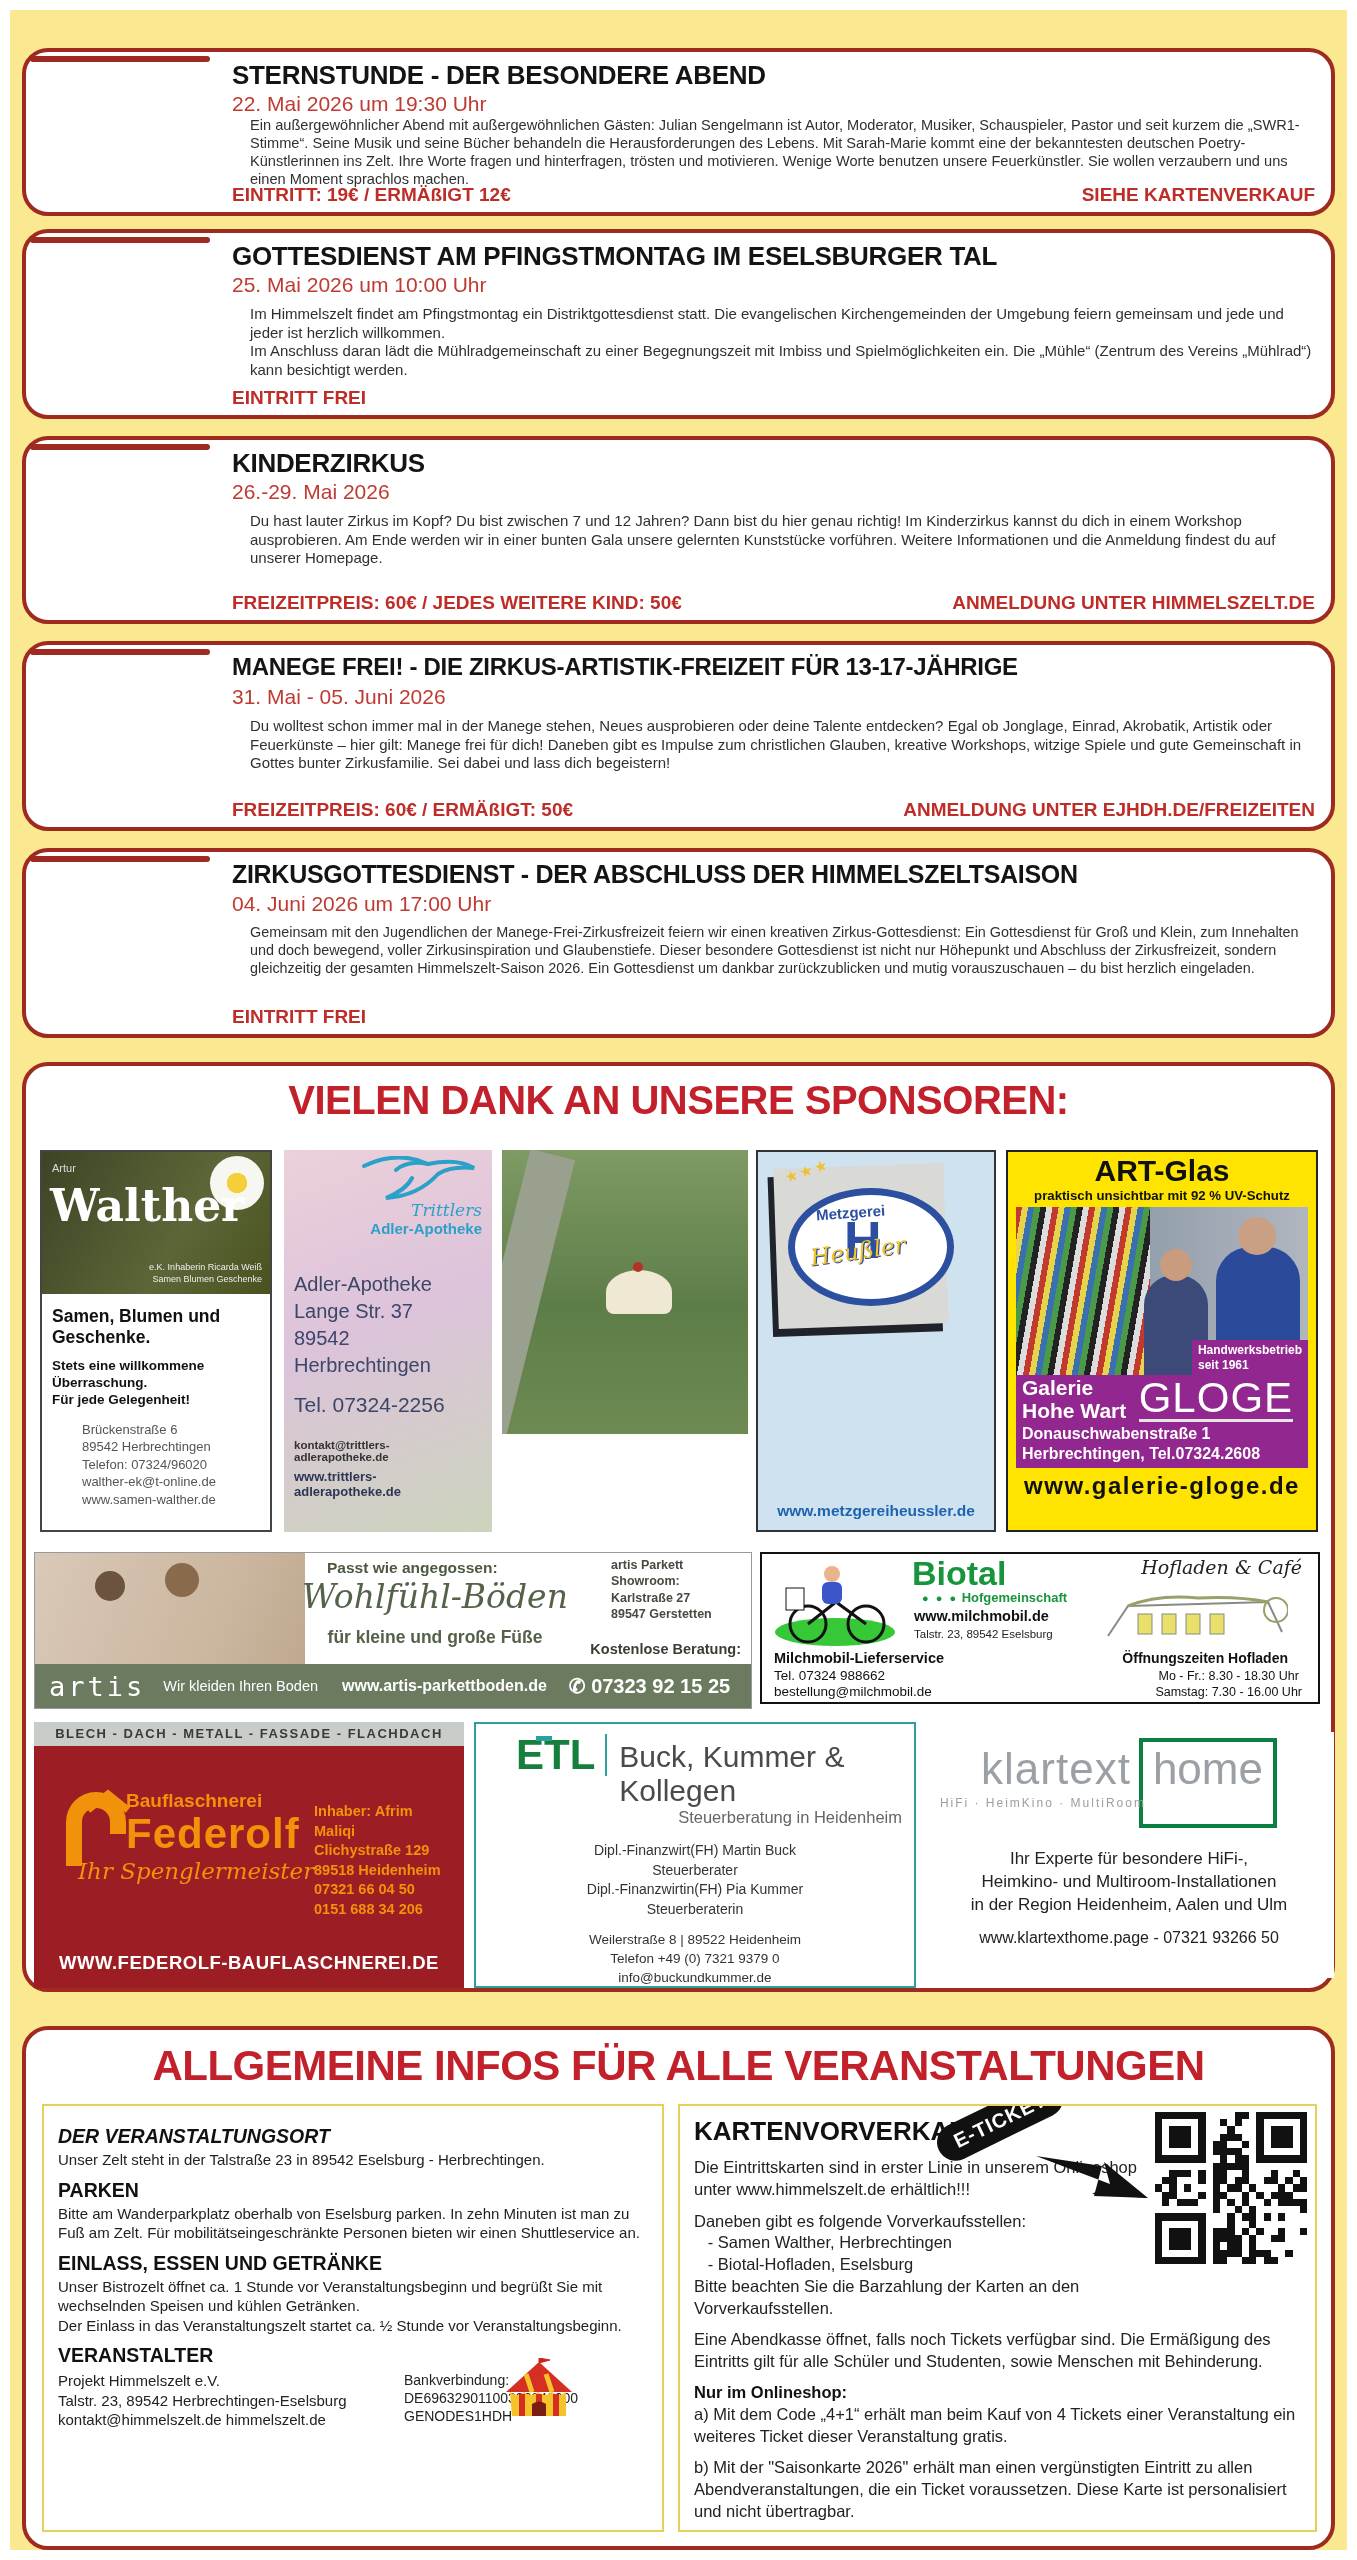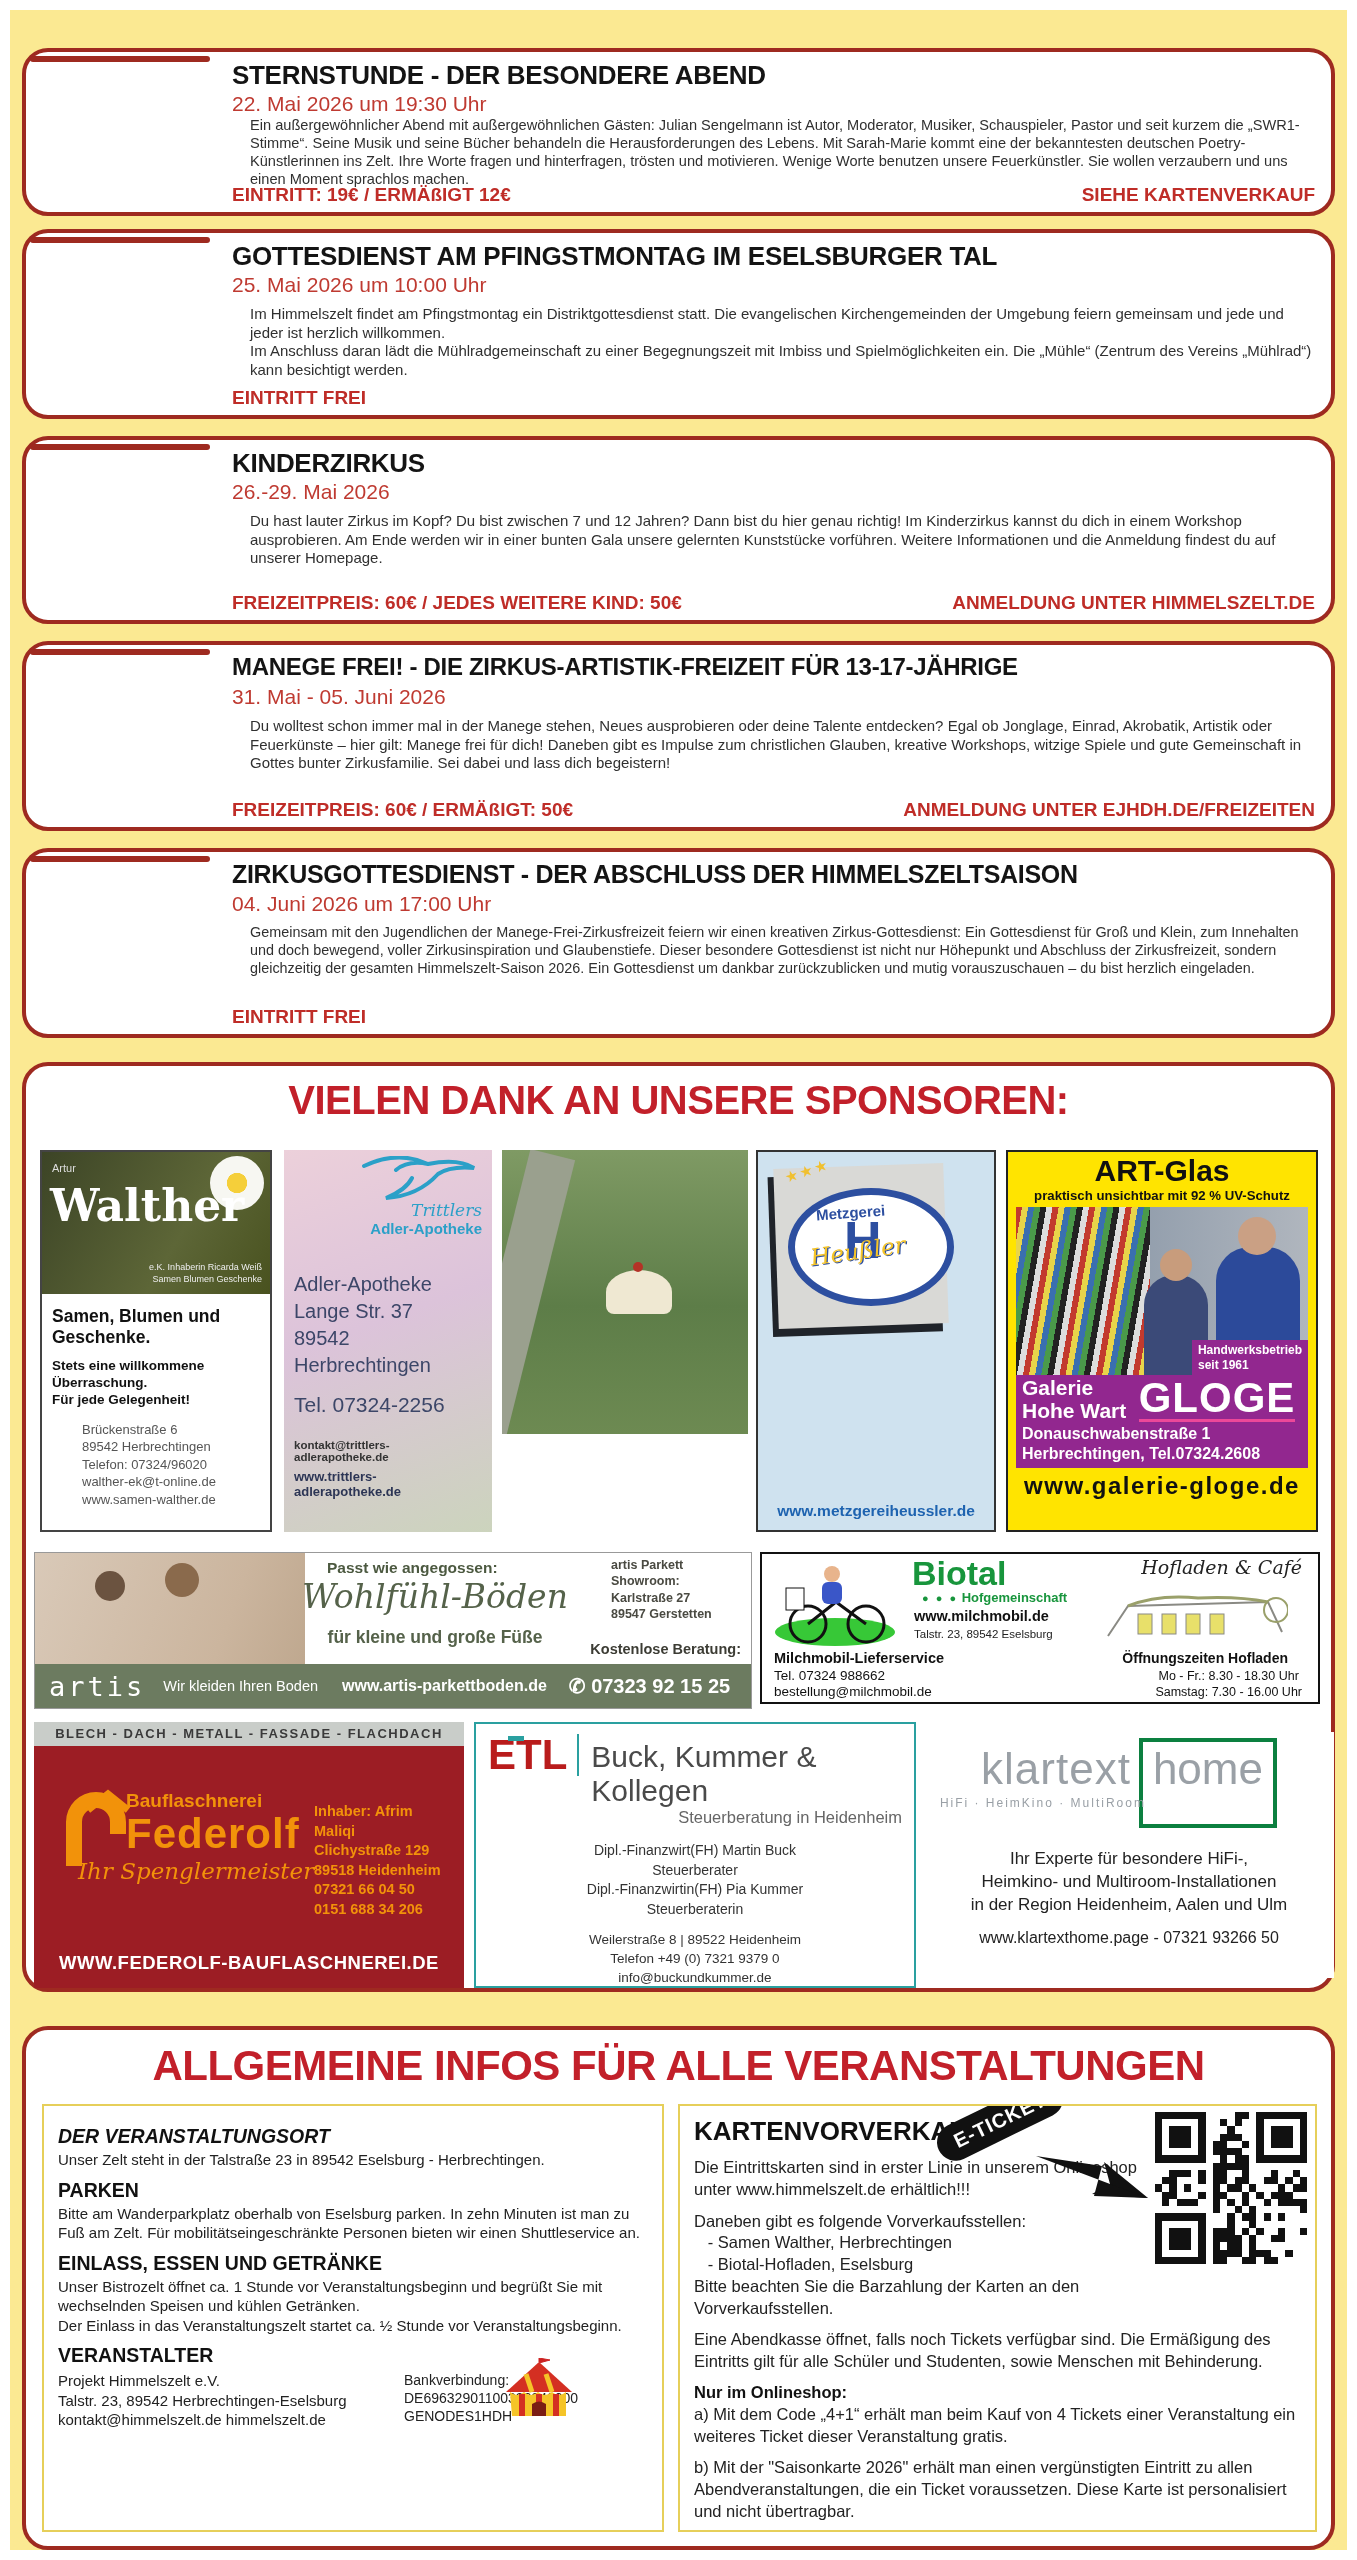--- a/index.html
+++ b/index.html
@@ -77,21 +77,21 @@
   .gloge-sub{text-align:center;font-size:13.2px;font-weight:bold;color:#111;margin-top:0;}
   .gloge-photo{position:relative;margin:4px 8px 0;height:168px;background:linear-gradient(90deg,#7d8da0,#b0b6be);}
   .gloge-frames{position:absolute;left:0;top:0;width:46%;height:100%;background:repeating-linear-gradient(100deg,#c23a2e 0 6px,#e8d44a 6px 12px,#3a6fb0 12px 18px,#4a9a4a 18px 24px,#222 24px 30px,#ddd 30px 36px);}
   .gloge-p1{position:absolute;left:44%;bottom:0;width:64px;height:100px;background:#3b4a78;border-radius:30px 30px 0 0;}
   .gloge-p1::after{content:"";position:absolute;left:16px;top:-26px;width:32px;height:32px;border-radius:50%;background:#c89c7c;}
   .gloge-p2{position:absolute;right:8px;bottom:0;width:84px;height:128px;background:#2c4a9a;border-radius:34px 34px 0 0;}
   .gloge-p2::after{content:"";position:absolute;left:22px;top:-30px;width:38px;height:38px;border-radius:50%;background:#caa084;}
   .gloge-badge{position:absolute;right:0;bottom:0;background:#92278f;color:#fff;font-size:12px;font-weight:bold;padding:3px 6px;line-height:1.2;}
   .gloge-band{background:#92278f;color:#fff;margin:0 8px;padding:2px 6px 4px;}
   .gloge-gal{display:inline-block;font-size:21px;font-weight:900;line-height:1.05;vertical-align:middle;}
-  .gloge-name{display:inline-block;font-size:42px;font-weight:700;letter-spacing:1px;border-bottom:3px solid #ec4899;margin-left:8px;vertical-align:middle;line-height:1;}
+  .gloge-name{display:inline-block;font-size:42px;font-weight:400;letter-spacing:1px;border-bottom:3px solid #e5e5e5;margin-left:8px;vertical-align:middle;line-height:1;}
   .gloge-addr{font-size:16px;font-weight:bold;line-height:1.25;margin-top:2px;}
   .gloge-web{text-align:center;font-size:24px;font-weight:900;color:#111;letter-spacing:1.5px;margin-top:4px;}
 
   .ad-artis{left:8px;top:486px;width:718px;height:157px;border:1px solid #999;background:#fff;}
   .artis-photo{position:absolute;left:0;top:0;width:270px;height:113px;background:linear-gradient(110deg,#d9c9b8,#cbb59e 70%,#bfa88f);}
   .artis-photo .h1{position:absolute;left:60px;top:18px;width:30px;height:30px;border-radius:50%;background:#6b5340;}
   .artis-photo .h2{position:absolute;left:130px;top:10px;width:34px;height:34px;border-radius:50%;background:#8a6a4c;}
   .artis-tag{position:absolute;left:292px;top:6px;font-size:15.5px;font-weight:bold;color:#4c5940;}
   .artis-script{position:absolute;left:250px;top:24px;width:300px;text-align:center;font-family:"DejaVu Serif",serif;font-style:italic;font-size:33px;color:#55624a;}
   .artis-sub{position:absolute;left:250px;top:74px;width:300px;text-align:center;font-size:17.5px;font-weight:bold;color:#55624a;}
@@ -119,21 +119,21 @@
   .ad-federolf{left:8px;top:656px;width:430px;height:266px;background:#9c1d24;}
   .fed-top{height:24px;background:#c9cdc9;color:#3a3a3a;font-size:13px;font-weight:bold;text-align:center;letter-spacing:1.5px;line-height:24px;}
   .fed-logo1{position:absolute;left:92px;top:68px;font-size:19px;font-weight:bold;color:#f2920a;}
   .fed-logo2{position:absolute;left:92px;top:88px;font-size:42px;font-weight:900;color:#f2920a;letter-spacing:1px;}
   .fed-logo3{position:absolute;left:44px;top:136px;font-size:23px;font-family:"DejaVu Serif",serif;font-style:italic;color:#f2920a;}
   .fed-right{position:absolute;right:10px;top:80px;font-size:14.5px;font-weight:bold;color:#f2920a;line-height:1.35;text-align:left;width:140px;}
   .fed-web{position:absolute;left:0;right:0;bottom:14px;text-align:center;font-size:18.5px;font-weight:900;color:#fff;letter-spacing:0.5px;}
 
   .ad-etl{left:448px;top:656px;width:442px;height:266px;border:2px solid #2aa0a0;background:#fff;padding:10px 12px;}
   .etl-row{display:flex;align-items:flex-start;}
-  .etl-mark{font-size:42px;font-weight:900;color:#b91c1c;line-height:1;position:relative;padding-right:10px;border-right:2px solid #2aa0a0;}
+  .etl-mark{font-size:42px;font-weight:900;color:#15803d;line-height:1;position:relative;padding-right:10px;border-right:2px solid #2aa0a0;margin-left:28px;}
   .etl-mark::after{content:"";position:absolute;left:20px;top:2px;width:16px;height:5px;background:#2aa0a0;}
   .etl-name{font-size:30px;color:#4a4a4a;margin:6px 0 0 12px;}
   .etl-sub{text-align:right;font-size:16.5px;color:#666;margin-top:0;}
   .etl-people{text-align:center;font-size:14px;color:#333;margin-top:14px;line-height:1.4;}
   .etl-addr{text-align:center;font-size:13.5px;color:#333;margin-top:12px;line-height:1.4;}
 
   .ad-klartext{left:898px;top:666px;width:410px;height:246px;background:#fff;padding-top:6px;}
   .kt-logo{position:relative;text-align:center;height:96px;}
   .kt-word1{font-size:44px;color:#9aa0a6;letter-spacing:1px;}
   .kt-box{display:inline-block;border:4px solid #0c8040;padding:2px 10px 30px;margin-left:8px;}

